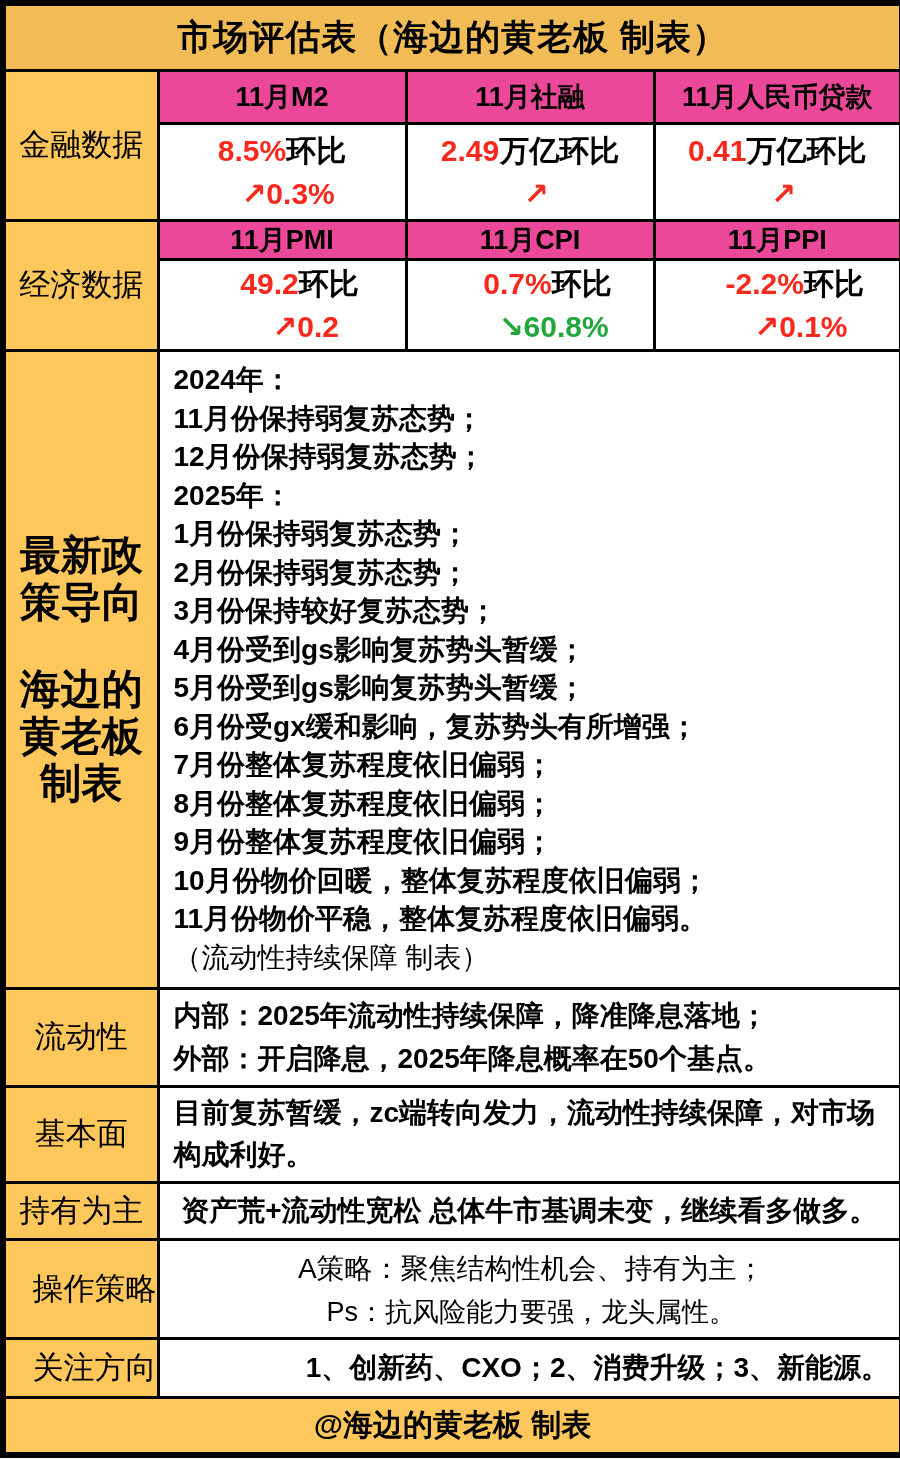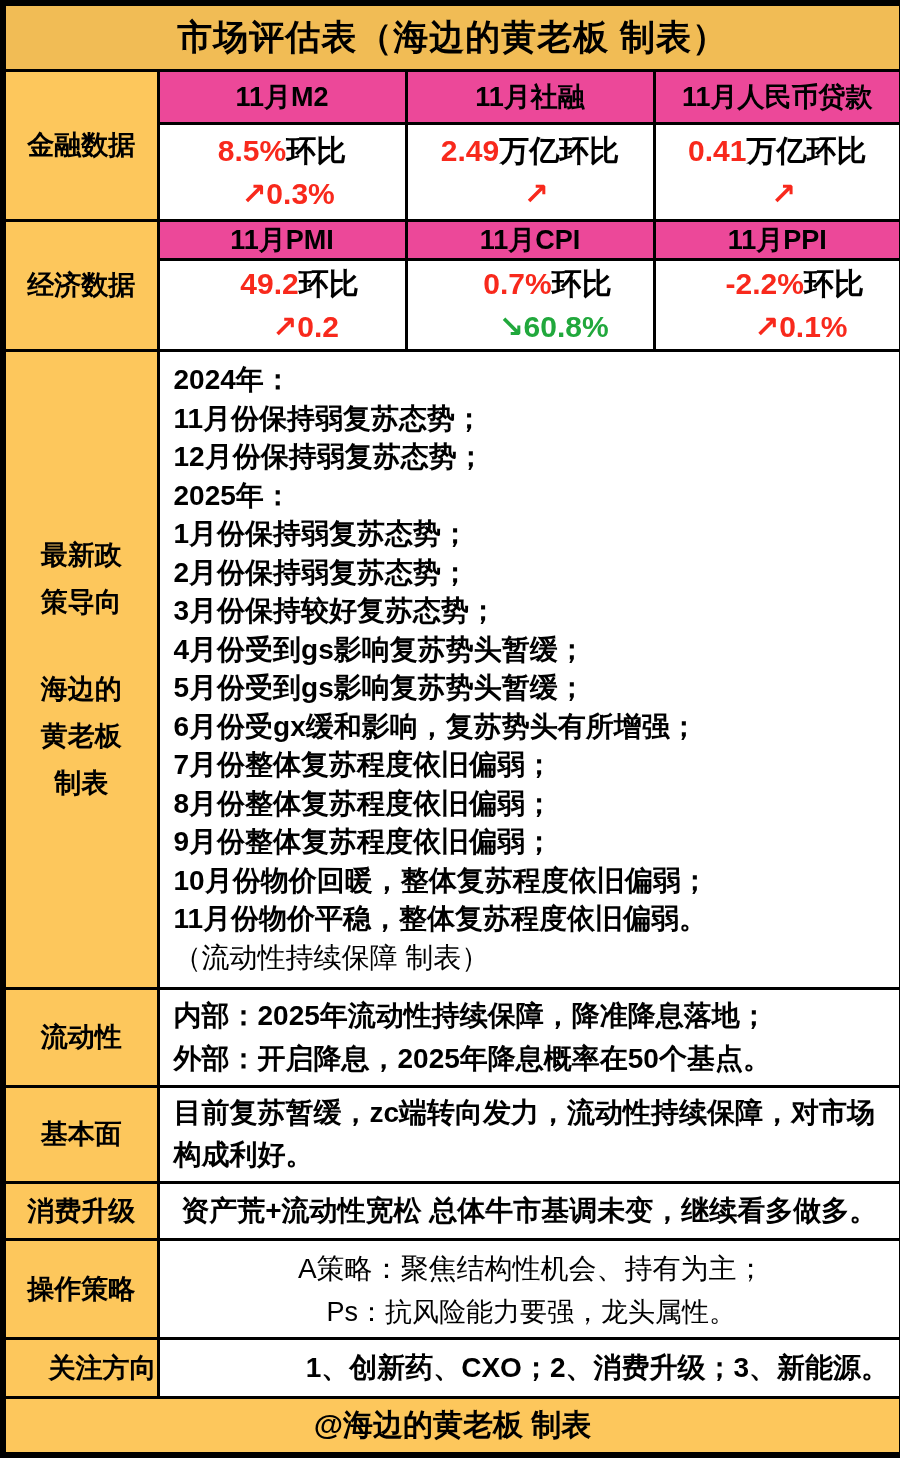--- a/index.html
+++ b/index.html
@@ -35,21 +35,21 @@
   .title-cell{
     background:var(--yellow-title);
     text-align:center;
     font-size:35px;font-weight:700;
     height:67px;
     letter-spacing:1px;
   }
   .label-cell{
     background:var(--yellow-cell);
     text-align:center;
-    font-size:27px;font-weight:700;
+    font-size:31px;font-weight:400;
   }
   .footer-cell{
     background:var(--yellow-cell);
     text-align:center;
     font-size:30px;font-weight:700;
     height:57px;
   }
 
   
   .subhead-cell{
@@ -66,21 +66,21 @@
   .val-num{color:var(--red);}
   .delta{font-size:30px;font-weight:700;line-height:42px;margin-left:12px;}
   .delta[data-trend="up"]{color:var(--red);}
   .delta[data-trend="down"]{color:var(--green);}
 
   
   .r-policy td{height:621px;}
   .policy-label-cell{
     background:var(--yellow-cell);
     text-align:center;
-    font-size:27px;font-weight:700;
+    font-size:41px;font-weight:700;
   }
   .policy-label-cell .line{line-height:47px;}
   .policy-label-gap{height:40px;}
   .policy-content-cell{
     background:#fff;
     padding:6px 10px 6px 14px;
     font-size:28px;font-weight:700;
     text-align:left;
   }
   .policy-content-cell .pline{line-height:38.5px;}
@@ -94,21 +94,21 @@
     padding:4px 10px 4px 14px;
     font-size:28px;font-weight:700;
     text-align:left;
   }
   .r-liq td{height:90px;}
   .r-liq .cline{line-height:43px;}
   .r-fund td{height:87px;}
   .r-fund .content-cell{line-height:42px;}
   .r-market td{height:57px;}
   .r-market .content-cell{text-align:center;padding:0 6px;}
-  .r-strategy td{height:91px;}
+  .r-strategy td{height:91px;text-align:right;}
   .r-strategy .content-cell{text-align:center;}
   .strat-line1{line-height:45px;font-weight:400;}
   .strat-line2{line-height:42px;font-weight:400;font-size:27px;}
   .r-focus td{height:58px;text-align:right;}
 </style>
 </head>
 <body>
 
 <table class="eval">
   <colgroup>
@@ -203,21 +203,21 @@
       <div class="cline">外部：开启降息，2025年降息概率在50个基点。</div>
     </td>
   </tr>
 
   <tr class="r-fund">
     <td class="label-cell">基本面</td>
     <td colspan="3" class="content-cell">目前复苏暂缓，zc端转向发力，流动性持续保障，对市场构成利好。</td>
   </tr>
 
   <tr class="r-market">
-    <td class="label-cell">消费升级</td>
+    <td class="label-cell">持有为主</td>
     <td colspan="3" class="content-cell">资产荒+流动性宽松 总体牛市基调未变，继续看多做多。</td>
   </tr>
 
   <tr class="r-strategy">
     <td class="label-cell">操作策略</td>
     <td colspan="3" class="content-cell">
       <div class="strat-line1">A策略：聚焦结构性机会、持有为主；</div>
       <div class="strat-line2">Ps：抗风险能力要强，龙头属性。</div>
     </td>
   </tr>

